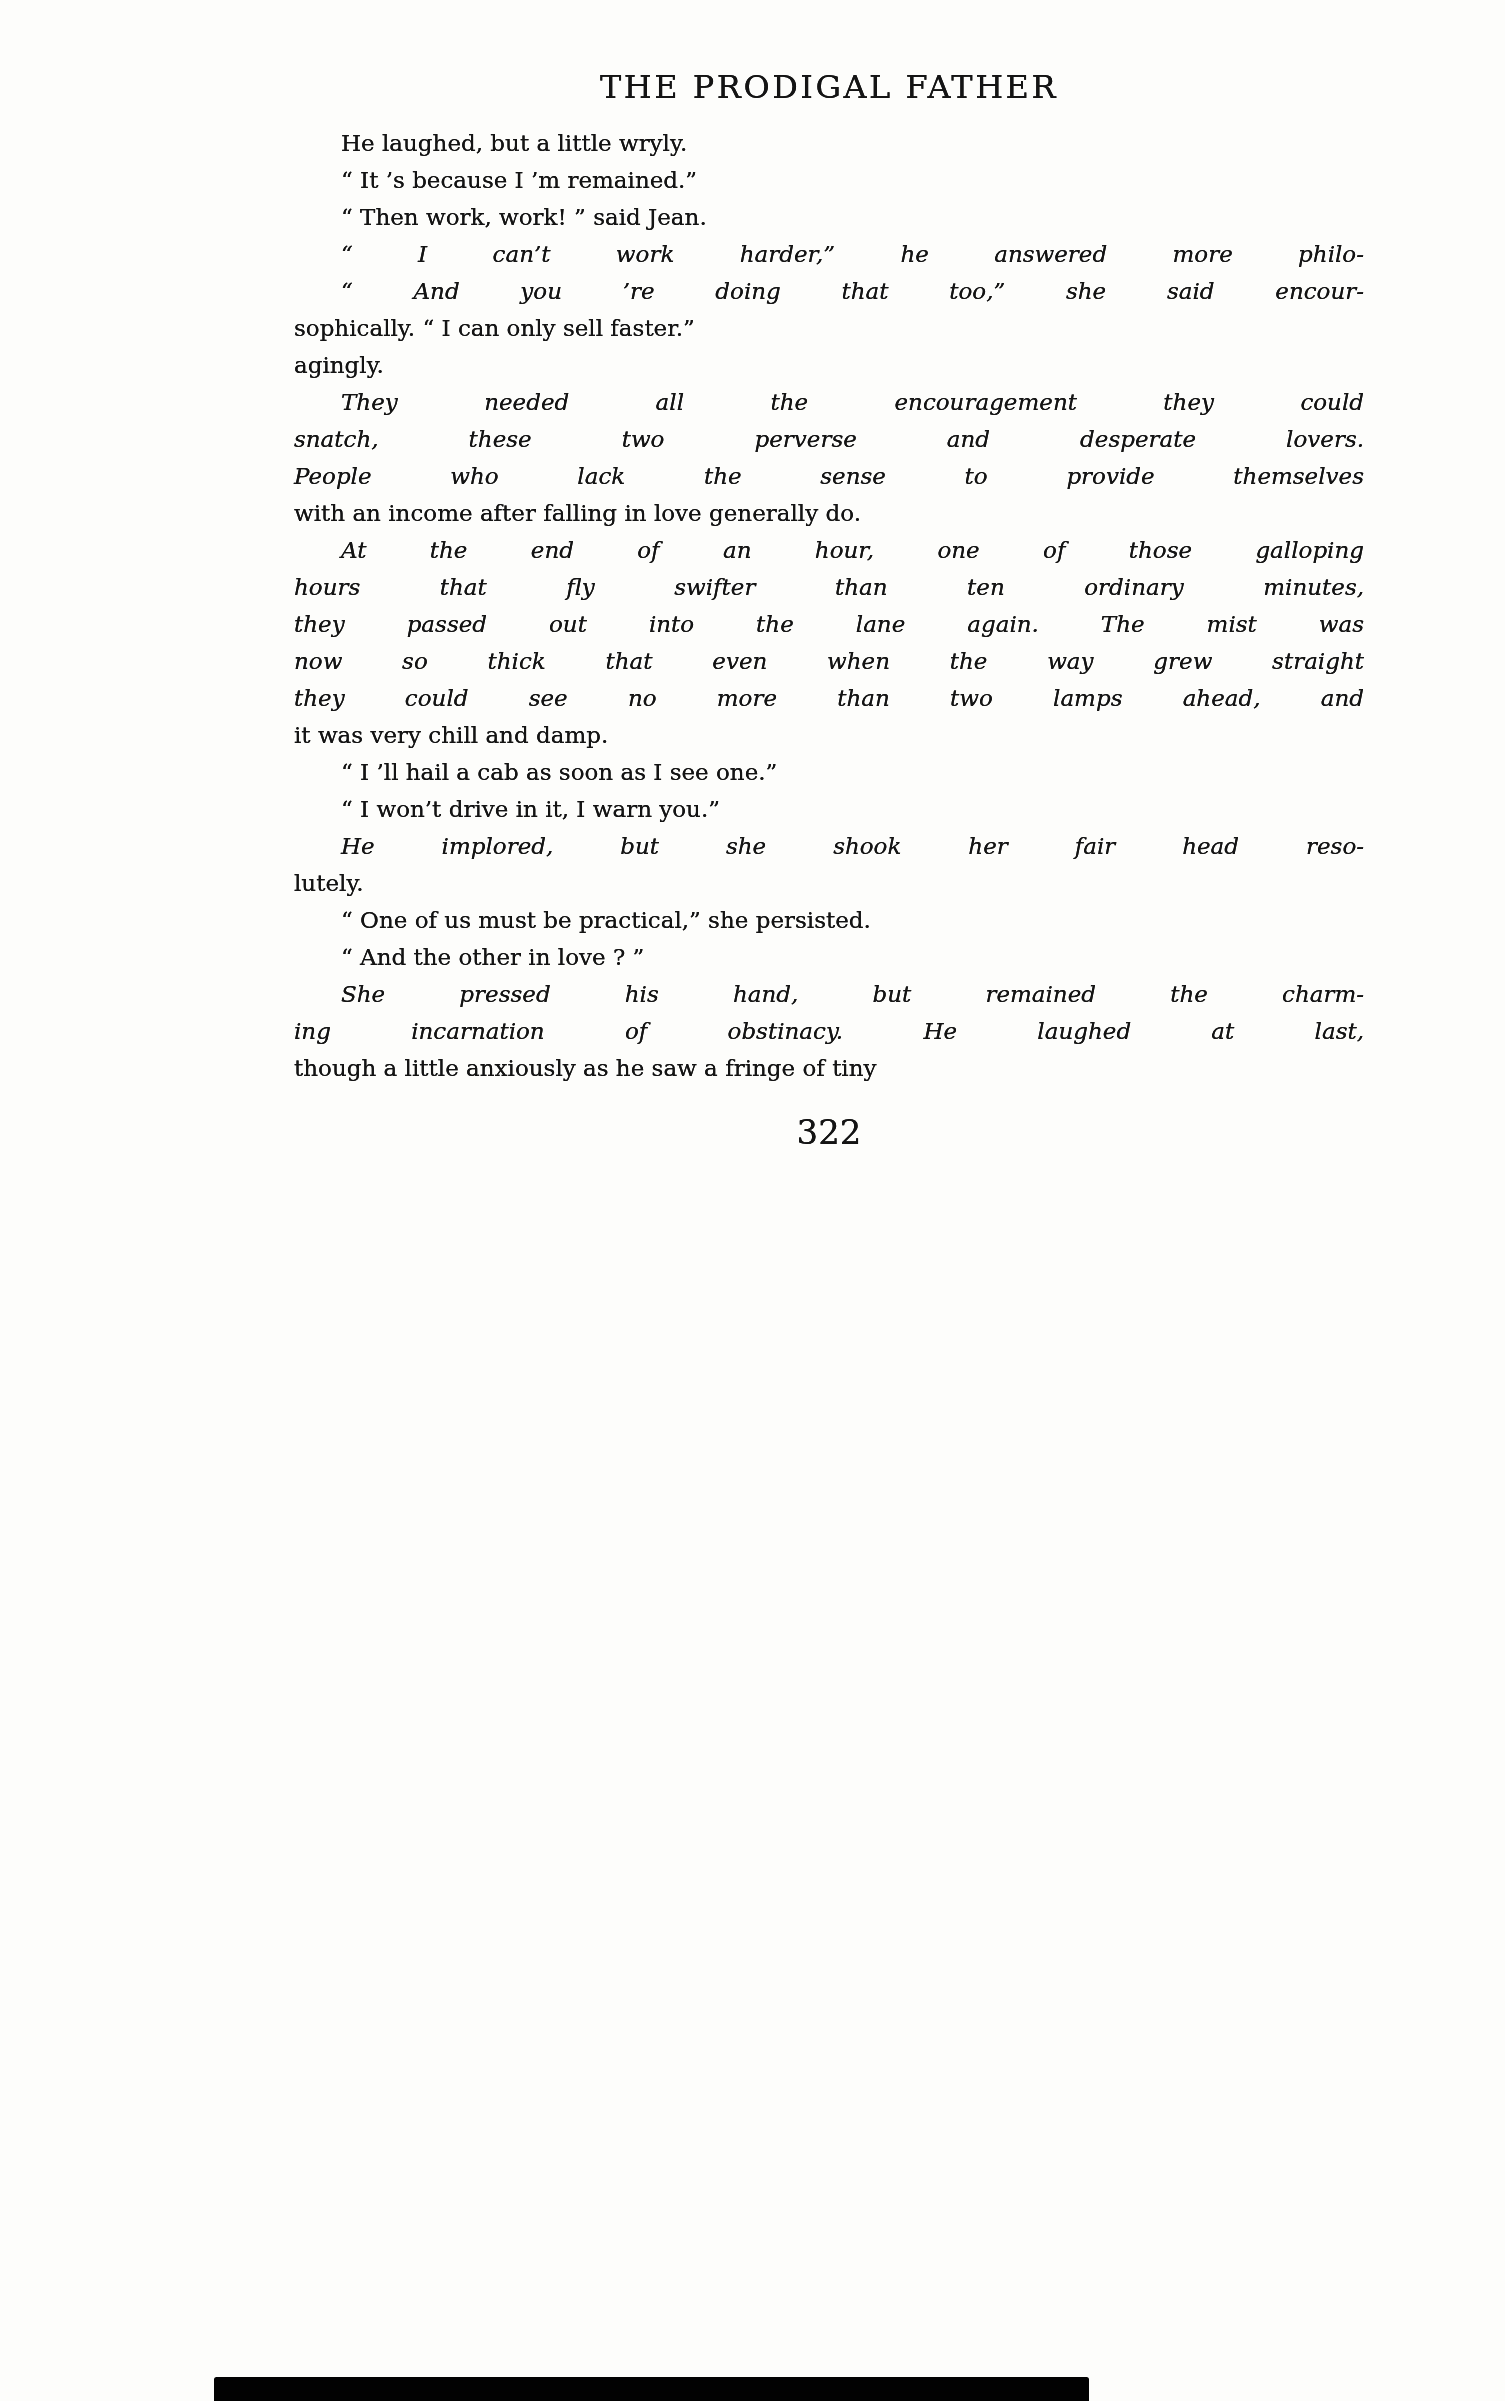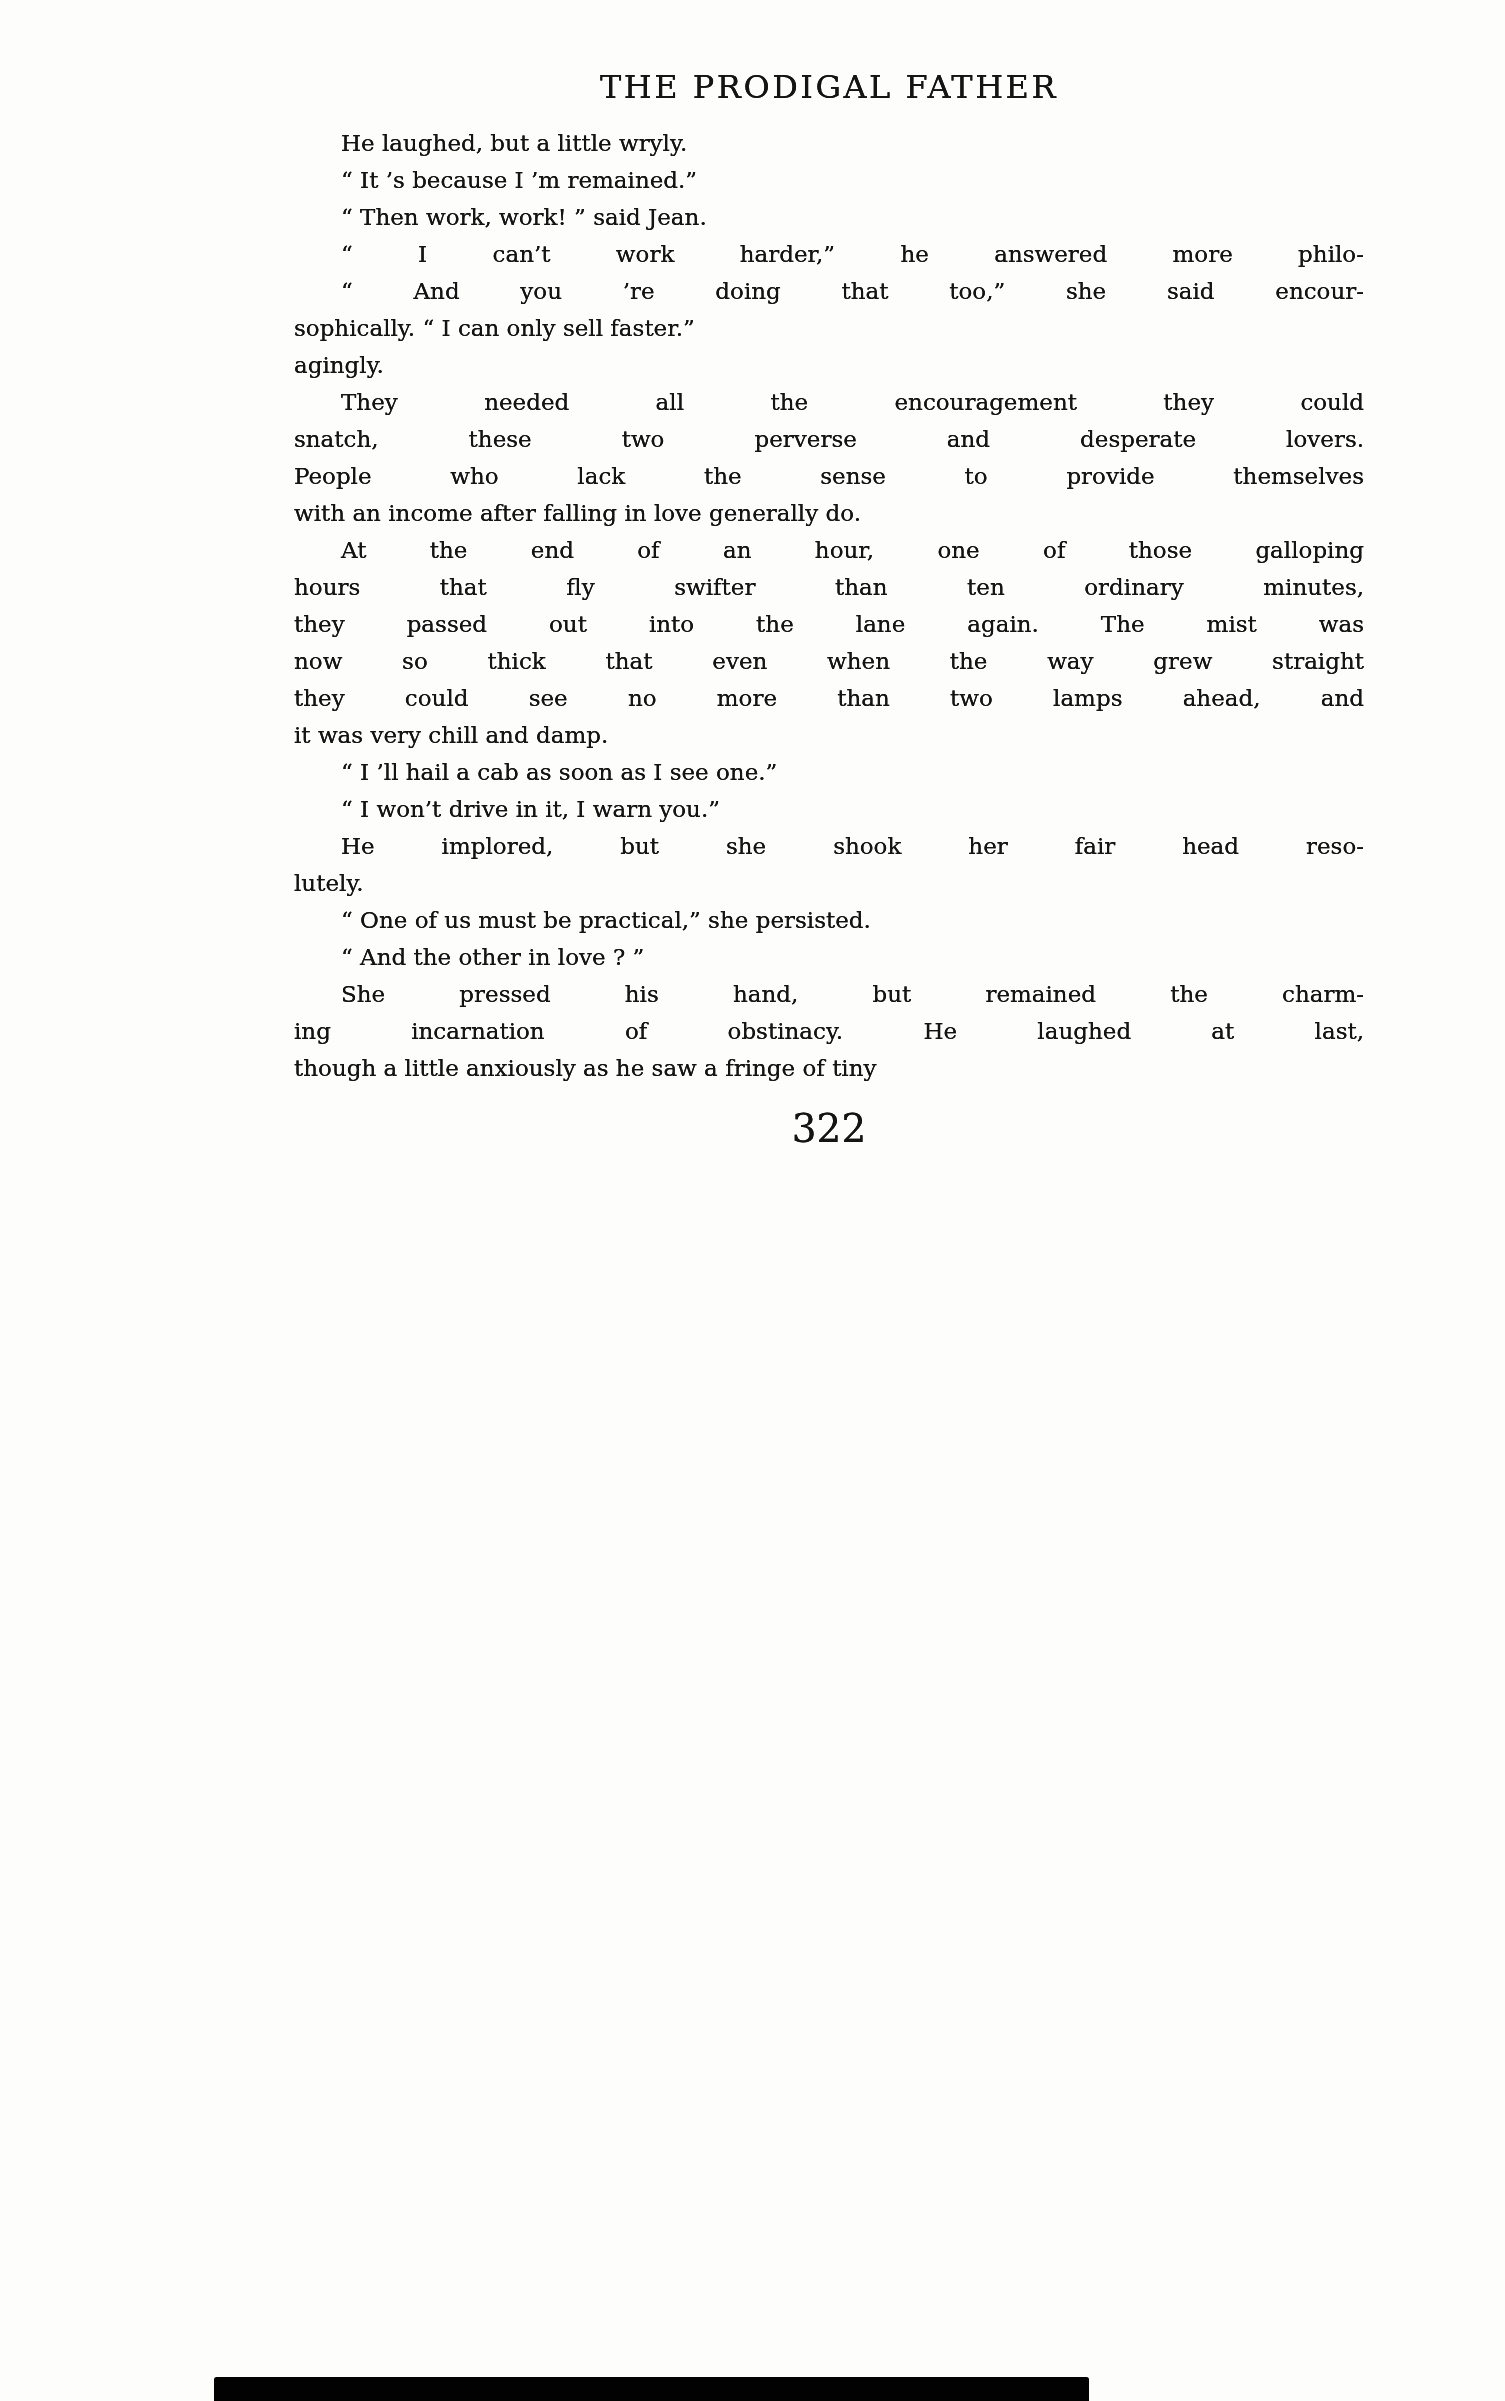--- a/index.html
+++ b/index.html
@@ -35,25 +35,26 @@
     line-height: 37px;
     text-shadow: 0 0 0.3px currentColor;
     white-space: normal;
   }
   .line.indent {
     text-indent: 47px;
   }
   .line.just {
     text-align: justify;
     text-align-last: justify;
+    font-style: italic;
   }
   .page-number {
     text-align: center;
-    font-size: 39px;
-    margin-top: 19px;
+    font-size: 34px;
+    margin-top: 25px;
     text-shadow: 0 0 0.3px currentColor;
   }
   .scan-bar {
     position: absolute;
     left: 214px;
     bottom: 0;
     width: 875px;
     height: 24px;
     background: #020202;
     border-radius: 2.5px 2.5px 0 0;

